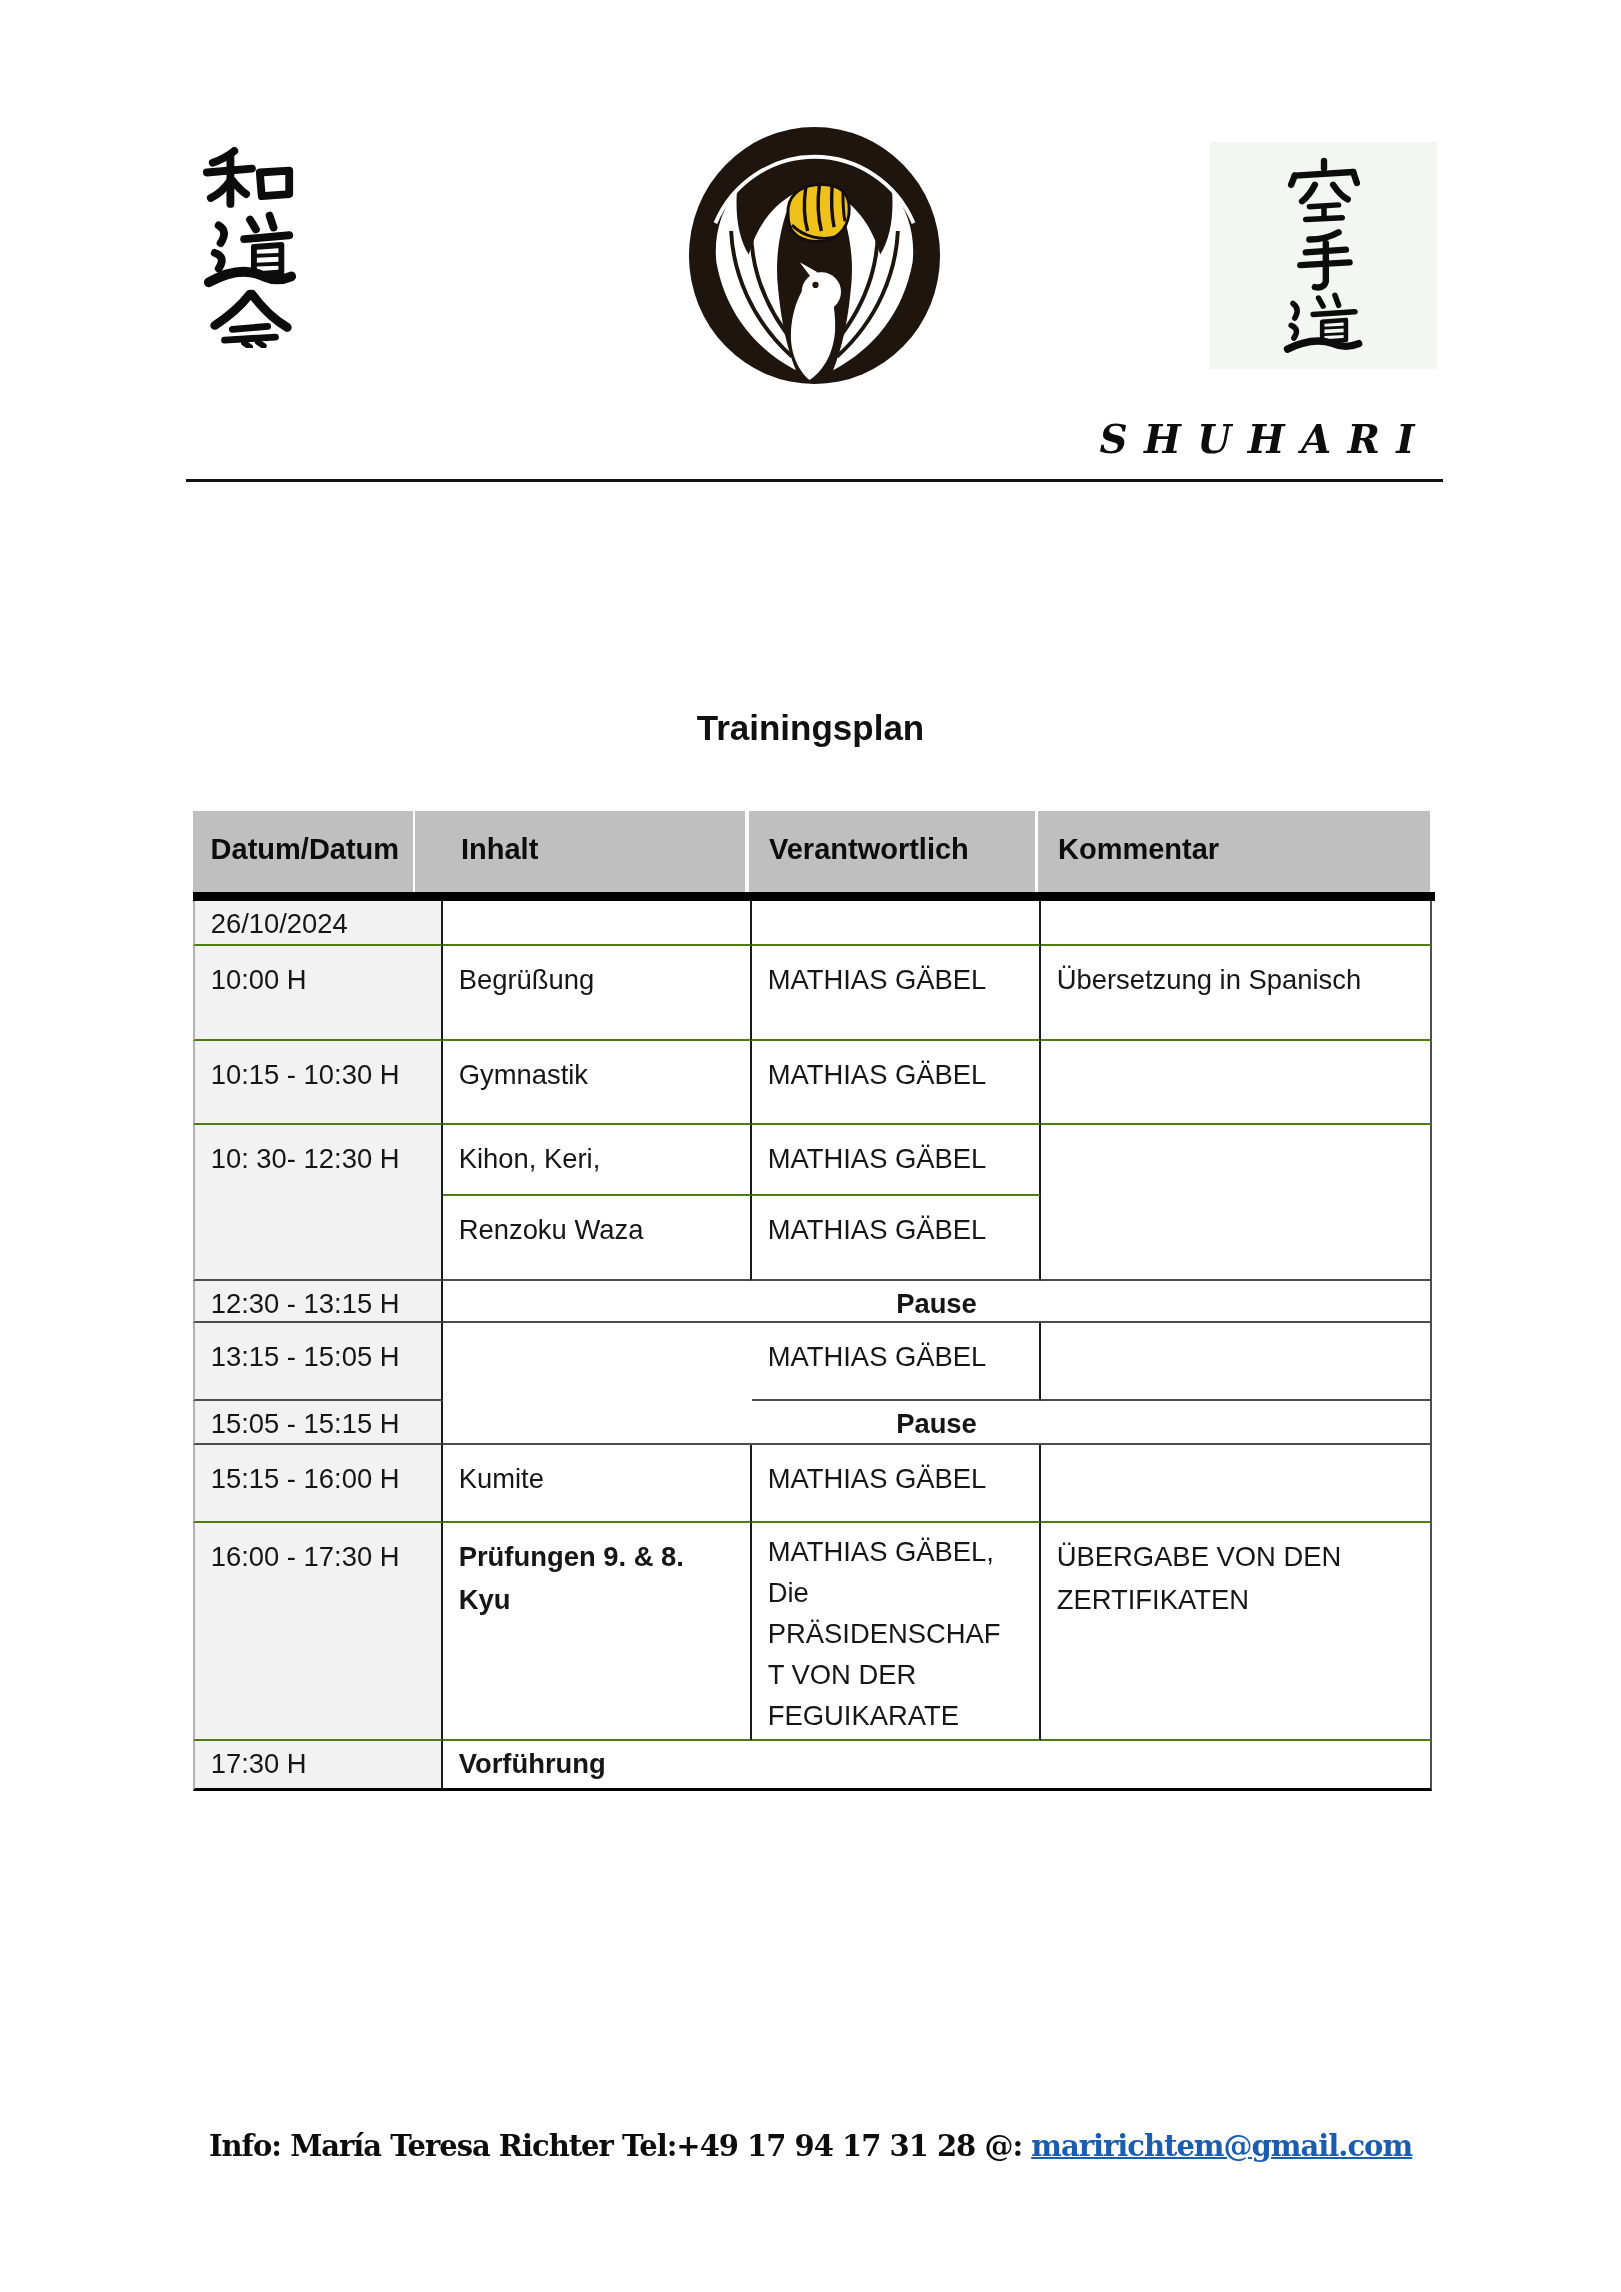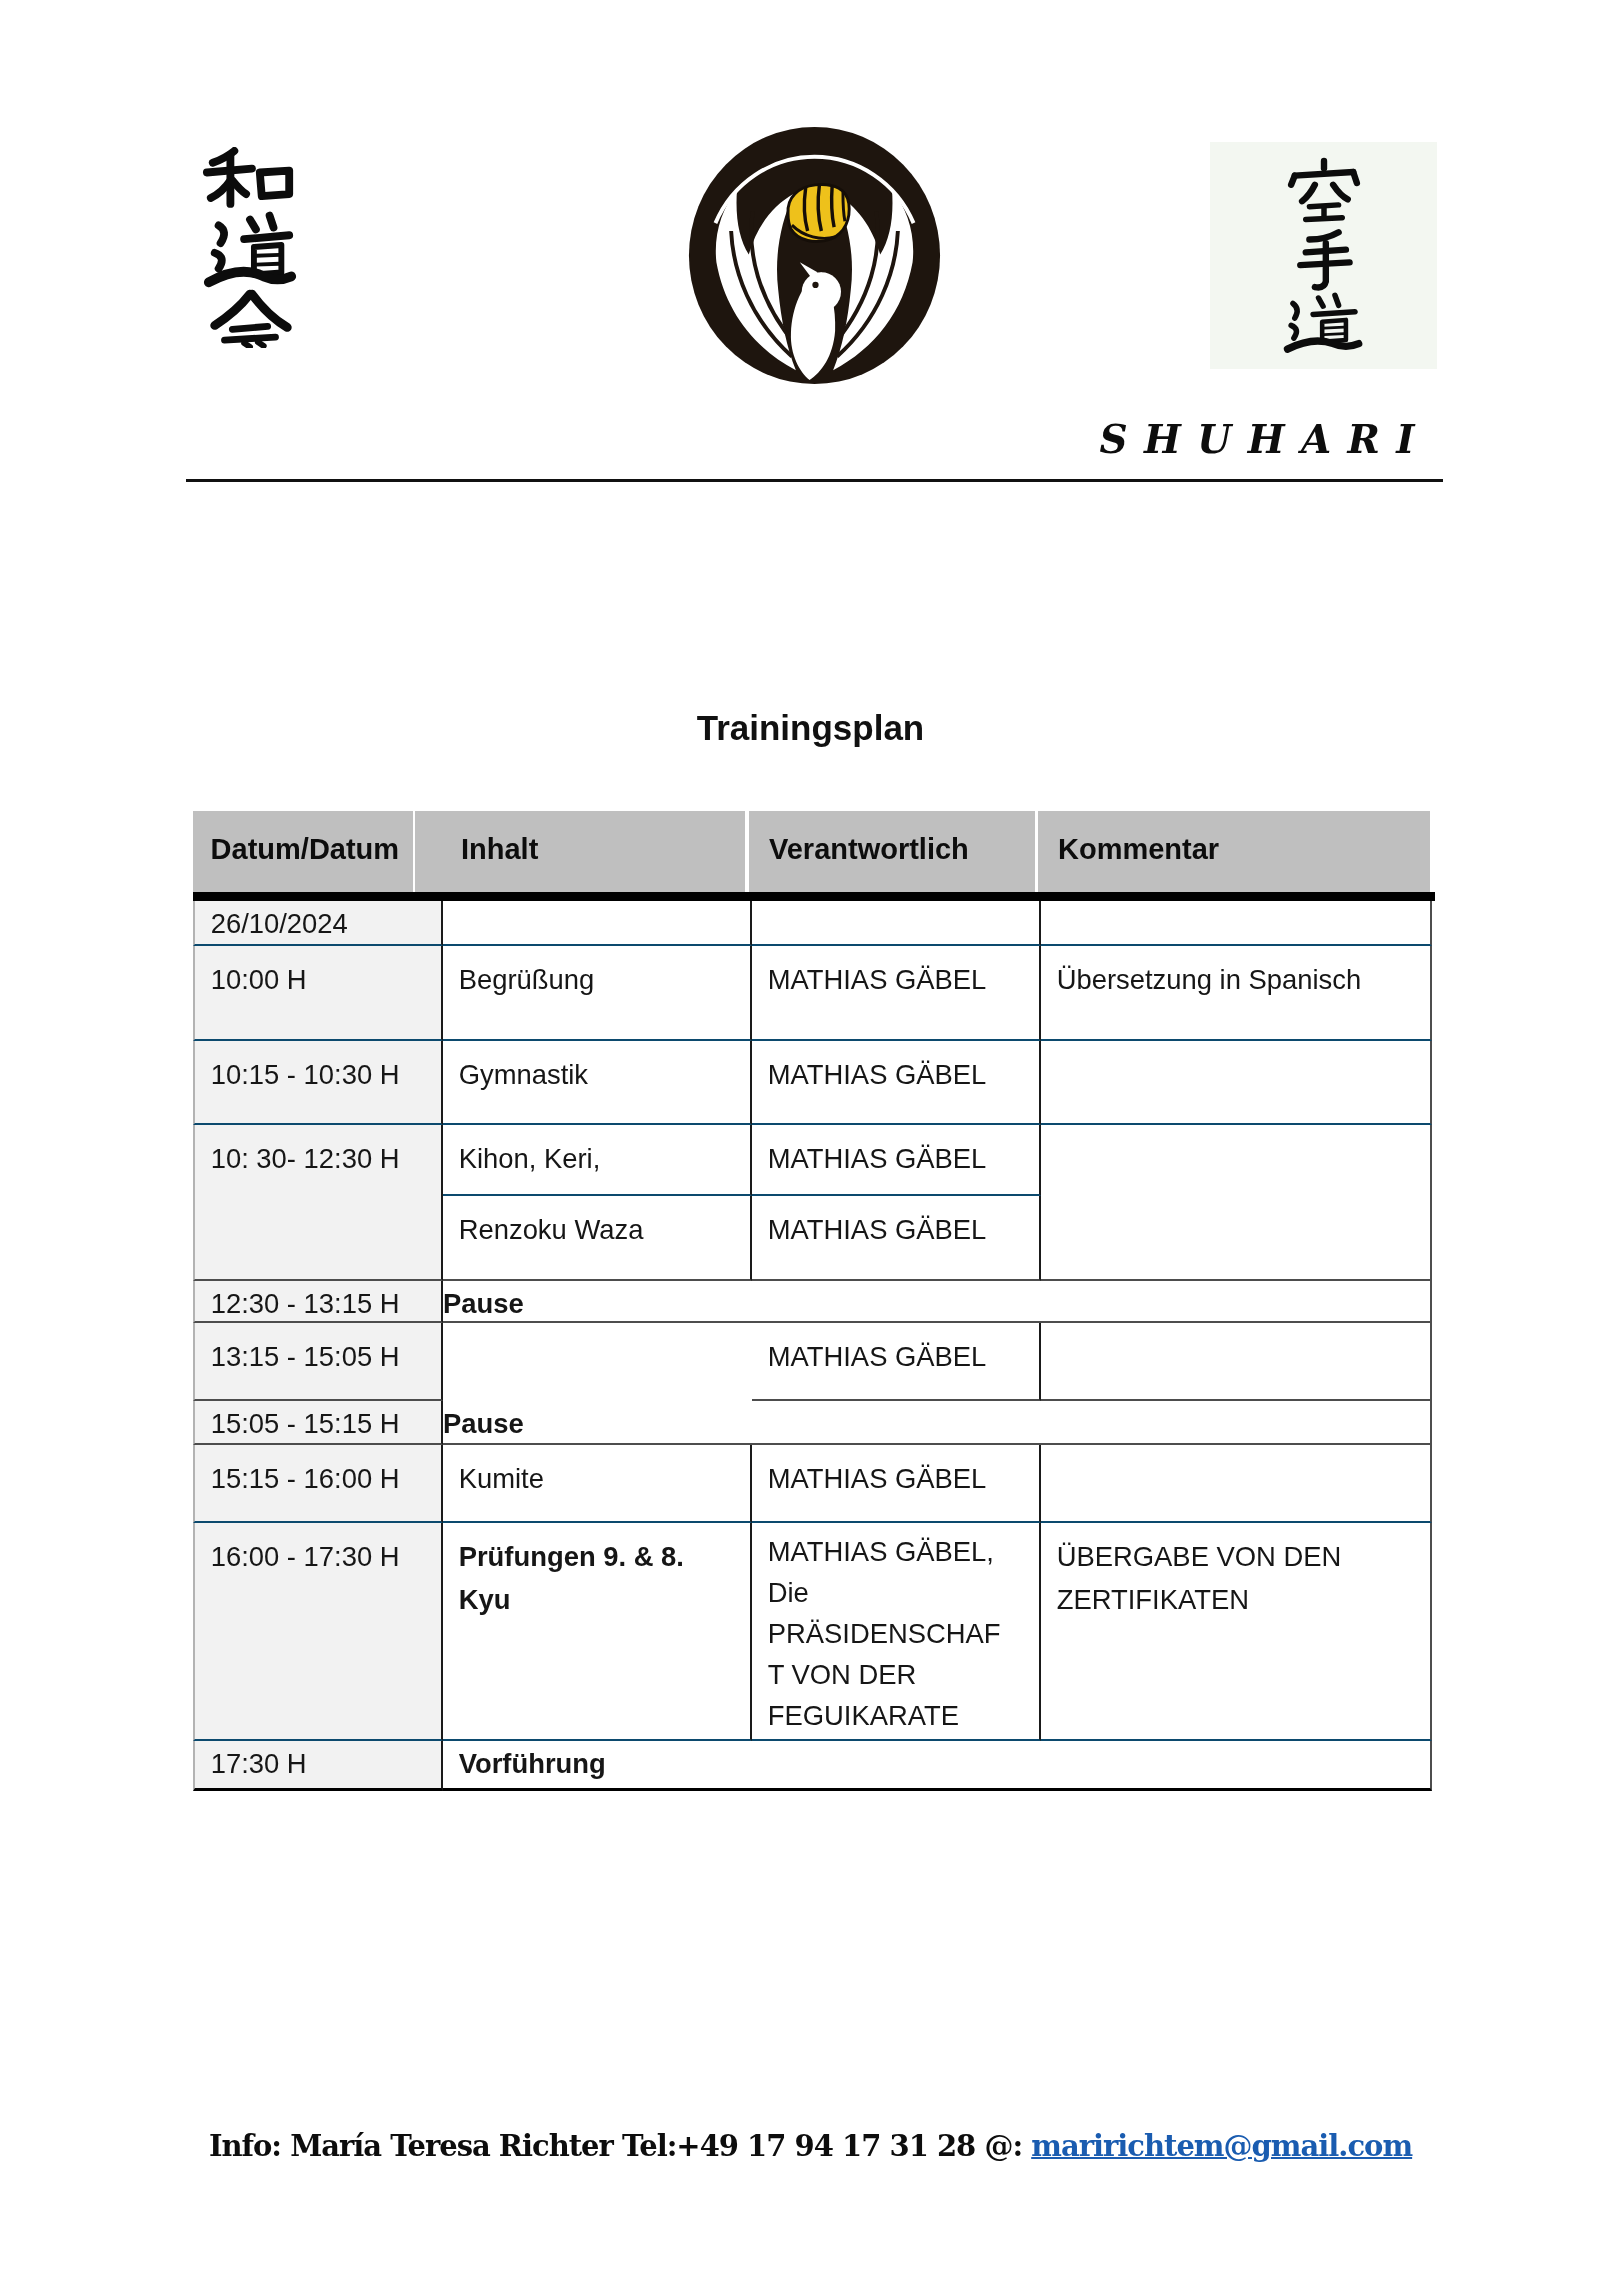--- a/index.html
+++ b/index.html
@@ -23,27 +23,27 @@
   .thead{position:absolute;left:193px;top:811px;width:1239px;height:81px;}
   .hblock{position:absolute;top:0;height:81px;background:#bfbfbf;}
   .hlabel{position:absolute;top:21.6px;font-size:29px;font-weight:bold;color:#0d0d0d;}
   .thick-bar{position:absolute;left:193px;top:892px;width:1242px;height:8.8px;background:#000000;}
 
   
   .tbody{position:absolute;left:193px;top:901px;width:1239px;display:grid;
          grid-template-columns:250px 309px 289px 391px;
          grid-template-rows:45px 95px 84px 71px 85px 42px 78px 44px 78px 218px 50px;}
   .cell{box-sizing:border-box;background:#ffffff;font-size:27.4px;line-height:43px;
-        padding:5.9px 11.8px 0 15.7px;border-right:2px solid #1a1a1a;border-bottom:2px solid #0c4a6e;
+        padding:5.9px 11.8px 0 15.7px;border-right:2px solid #1a1a1a;border-bottom:2px solid #4d7c0f;
         white-space:pre-line;overflow:hidden;}
   .date{background:#f2f2f2;border-left:2px solid #b3b3b3;}
   .last-col{border-right:2px solid #4d4d4d;}
   .tall{padding-top:11.8px;}
   .short{padding-top:1px;}
-  .pause{font-weight:bold;padding:1px 0 8px 0;}
+  .pause{text-align:center;font-weight:bold;padding:1px 0 8px 0;}
   .bold{font-weight:bold;}
   .bb-dark{border-bottom:2.9px solid #4d4d4d;}
   .bottom{border-bottom:3.9px solid #000000;}
   .tight{line-height:41px;padding-top:7.8px;}
 
   
   .footer{position:absolute;left:0;right:0;top:2129px;text-align:center;
           font-family:"DejaVu Serif","Liberation Serif",serif;font-weight:bold;font-size:29px;
           letter-spacing:-1px;color:#0d0d0d;white-space:nowrap;}
   .email{text-decoration:underline;text-decoration-thickness:2px;cursor:pointer;}

